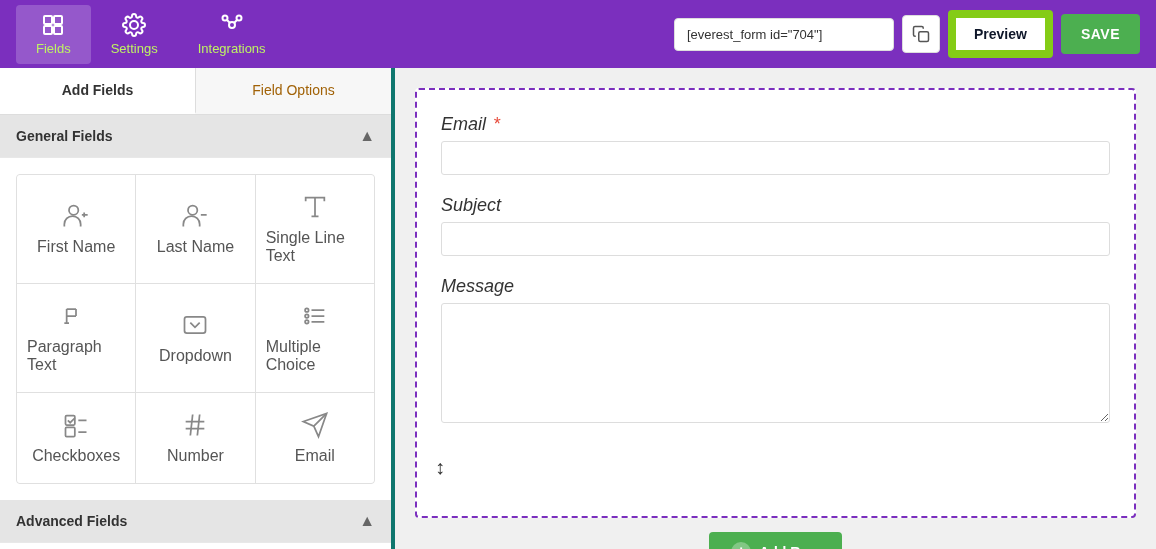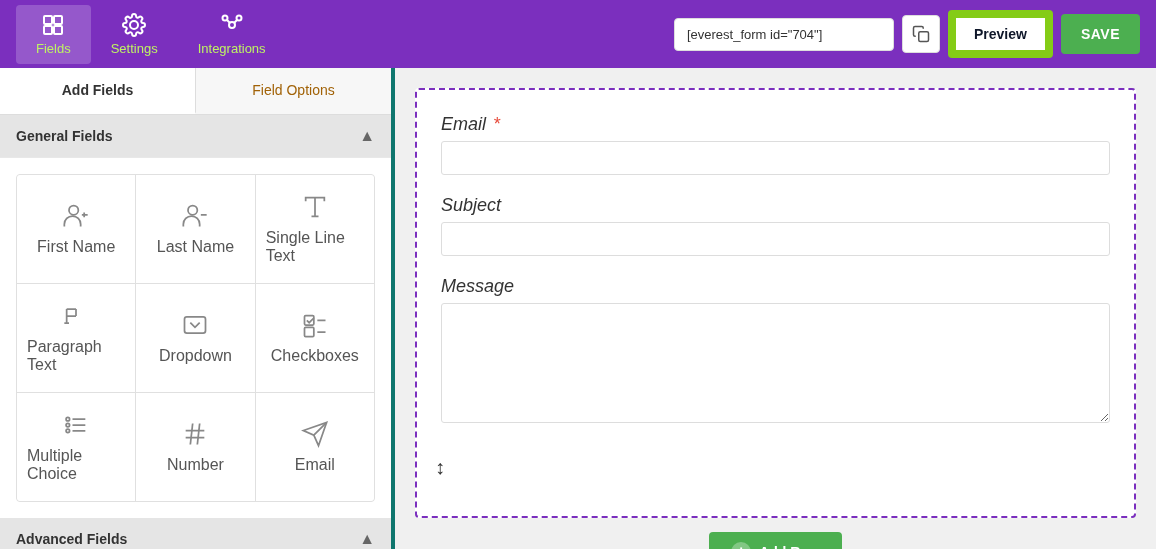--- a/index.html
+++ b/index.html
@@ -367,43 +367,43 @@
       <div class="field-item">
         <svg viewBox="0 0 24 24">
           <rect x="3" y="5" width="18" height="14" rx="2"></rect>
           <polyline points="8 10 12 14 16 10"></polyline>
         </svg>
         <span>Dropdown</span>
       </div>
 
       <div class="field-item">
         <svg viewBox="0 0 24 24">
-          <rect x="3" y="4" width="8" height="8" rx="1"></rect>
-          <polyline points="5 8 7 10 11 6"></polyline>
-          <line x1="14" y1="8" x2="21" y2="8"></line>
-          <rect x="3" y="14" width="8" height="8" rx="1"></rect>
-          <line x1="14" y1="18" x2="21" y2="18"></line>
-        </svg>
-        <span>Checkboxes</span>
-      </div>
-
-      <div class="field-item">
-        <svg viewBox="0 0 24 24">
           <circle cx="5" cy="7" r="1.5"></circle>
           <line x1="9" y1="7" x2="20" y2="7"></line>
           <circle cx="5" cy="12" r="1.5"></circle>
           <line x1="9" y1="12" x2="20" y2="12"></line>
           <circle cx="5" cy="17" r="1.5"></circle>
           <line x1="9" y1="17" x2="20" y2="17"></line>
         </svg>
         <span>Multiple Choice</span>
       </div>
 
       <div class="field-item">
         <svg viewBox="0 0 24 24">
+          <rect x="3" y="4" width="8" height="8" rx="1"></rect>
+          <polyline points="5 8 7 10 11 6"></polyline>
+          <line x1="14" y1="8" x2="21" y2="8"></line>
+          <rect x="3" y="14" width="8" height="8" rx="1"></rect>
+          <line x1="14" y1="18" x2="21" y2="18"></line>
+        </svg>
+        <span>Checkboxes</span>
+      </div>
+
+      <div class="field-item">
+        <svg viewBox="0 0 24 24">
           <line x1="4" y1="9" x2="20" y2="9"></line>
           <line x1="4" y1="15" x2="20" y2="15"></line>
           <line x1="10" y1="3" x2="8" y2="21"></line>
           <line x1="16" y1="3" x2="14" y2="21"></line>
         </svg>
         <span>Number</span>
       </div>
 
       <div class="field-item">
         <svg viewBox="0 0 24 24">

